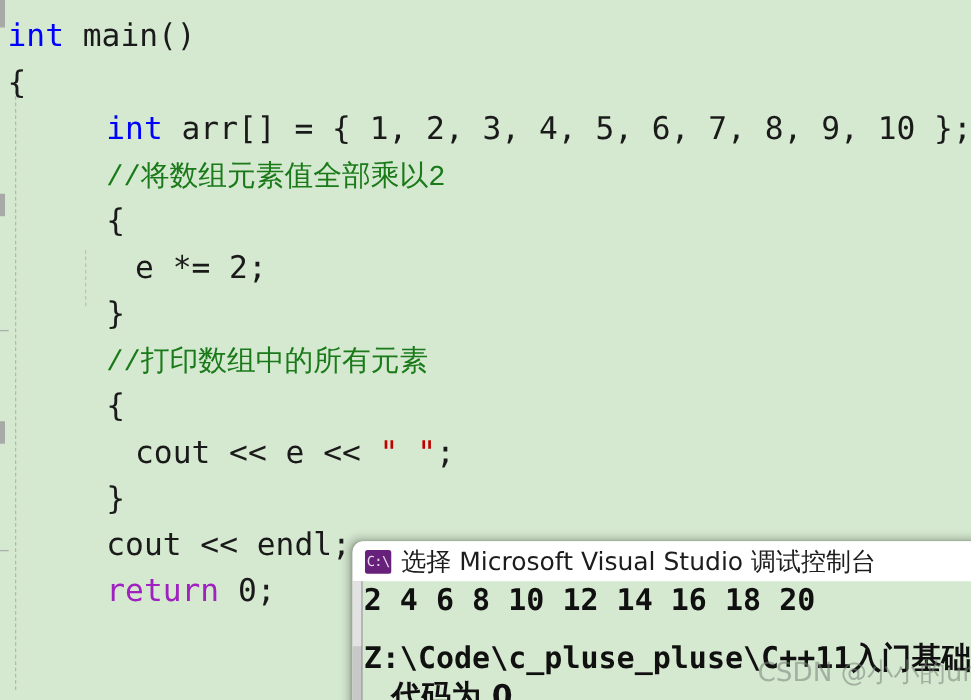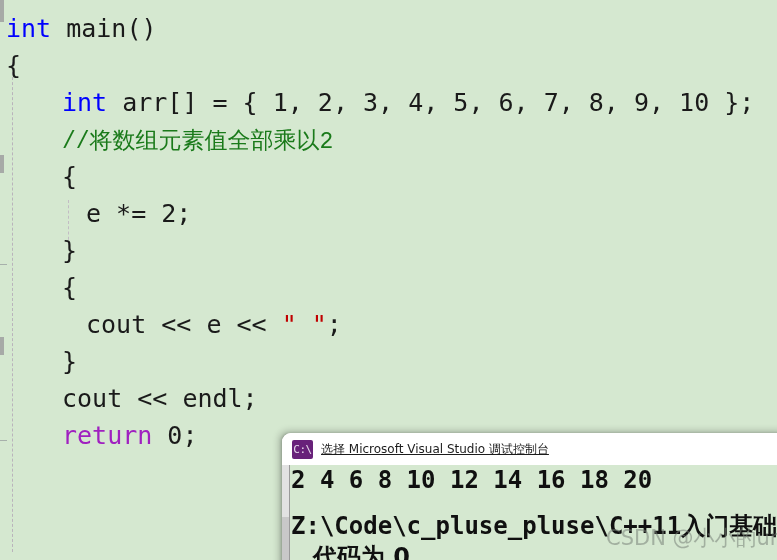--- a/index.html
+++ b/index.html
@@ -65,22 +65,22 @@
   }
   .line {
     height: 37px;
     line-height: 37px;
     font-size: 25px;
     white-space: pre;
     color: #1a1a1a;
     letter-spacing: 0px;
   }
   .ln-pad0 { padding-left: 6px; }
-  .ln-pad1 { padding-left: 62px; }
-  .ln-pad2 { padding-left: 86px; }
+  .ln-pad1 { padding-left: 85px; }
+  .ln-pad2 { padding-left: 108px; }
 
   .kw      { color: #0000ff; }   
   .ctl     { color: #a020c0; }   
   .cmt     { color: #1a7a1a; font-family: Liberation Mono, monospace; font-size:23px;}
   .str     { color: #c00000; }
   .plain   { color: #1a1a1a; }
 
   
   .console-win {
     position: absolute;
@@ -111,24 +111,23 @@
     font-size: 11px;
     font-family: "DejaVu Sans Mono", "Liberation Mono", monospace;
     display: flex;
     align-items: center;
     justify-content: center;
     flex: 0 0 auto;
     letter-spacing: -0.5px;
   }
   .console-title-text {
     font-family: "DejaVu Sans", "Liberation Sans", sans-serif;
-    font-size: 12px;
+    font-size: 20px;
     color: #1c1c1c;
     white-space: nowrap;
-    text-decoration: underline;
   }
   .console-body {
     position: relative;
     height: 108px;
     background: #d5e8d0;
     padding: 2px 0 0 0;
     box-sizing: border-box;
   }
   .console-scrollbar {
     position: absolute;
@@ -195,20 +194,21 @@
     <div class="indent-guide sub"></div>
 
     <div class="code" id="code-lines">
         <div class="line ln-pad0"><span class="kw">int</span><span class="plain"> main()</span></div>
         <div class="line ln-pad0"><span class="plain">{</span></div>
         <div class="line ln-pad1"><span class="kw">int</span><span class="plain"> arr[] = { 1, 2, 3, 4, 5, 6, 7, 8, 9, 10 };</span></div>
         <div class="line ln-pad1"><span class="cmt">//将数组元素值全部乘以2</span></div>
         <div class="line ln-pad1"><span class="plain">{</span></div>
         <div class="line ln-pad2"><span class="plain">e *= 2;</span></div>
         <div class="line ln-pad1"><span class="plain">}</span></div>
+        <div class="line ln-pad1"><span class="cmt">//打印数组中的所有元素</span></div>
         <div class="line ln-pad1"><span class="plain">{</span></div>
         <div class="line ln-pad2"><span class="plain">cout &lt;&lt; e &lt;&lt; </span><span class="str">" "</span><span class="plain">;</span></div>
         <div class="line ln-pad1"><span class="plain">}</span></div>
         <div class="line ln-pad1"><span class="plain">cout &lt;&lt; endl;</span></div>
         <div class="line ln-pad1"><span class="ctl">return</span><span class="plain"> 0;</span></div>
       </div>
   </div>
 
   <div class="console-win">
     <div class="console-title">

